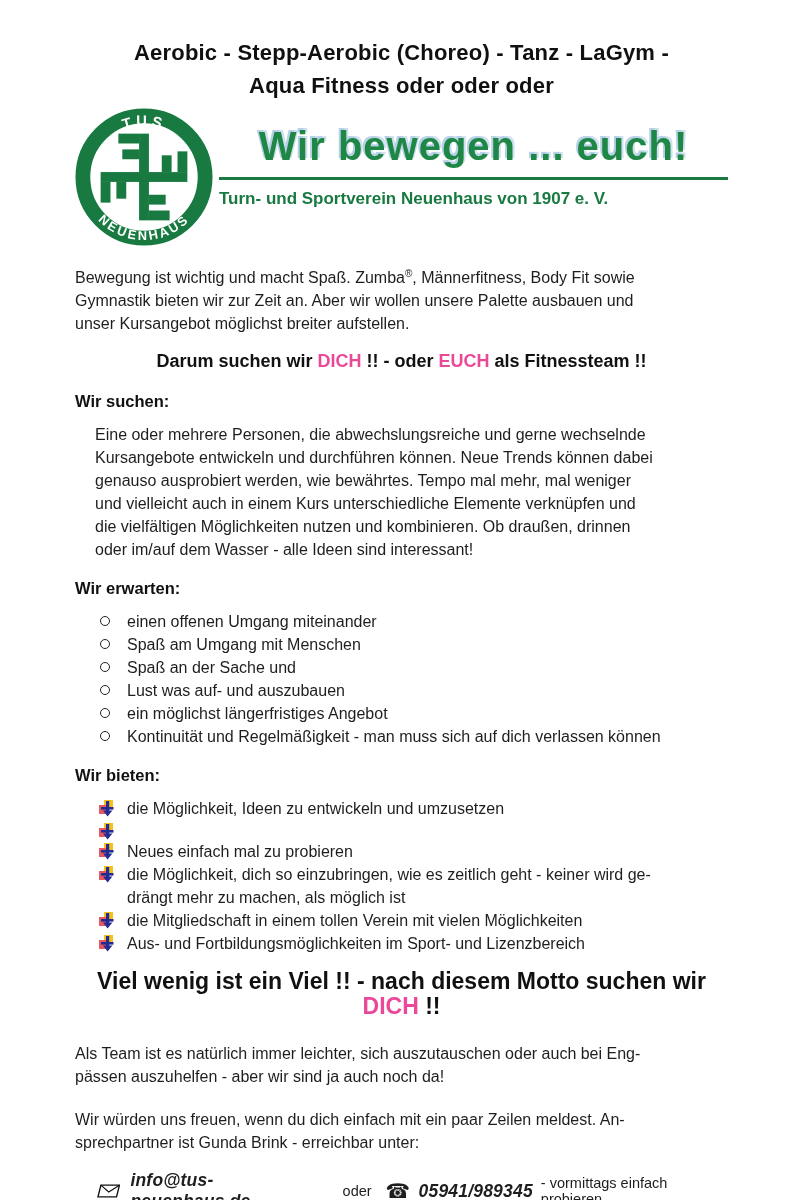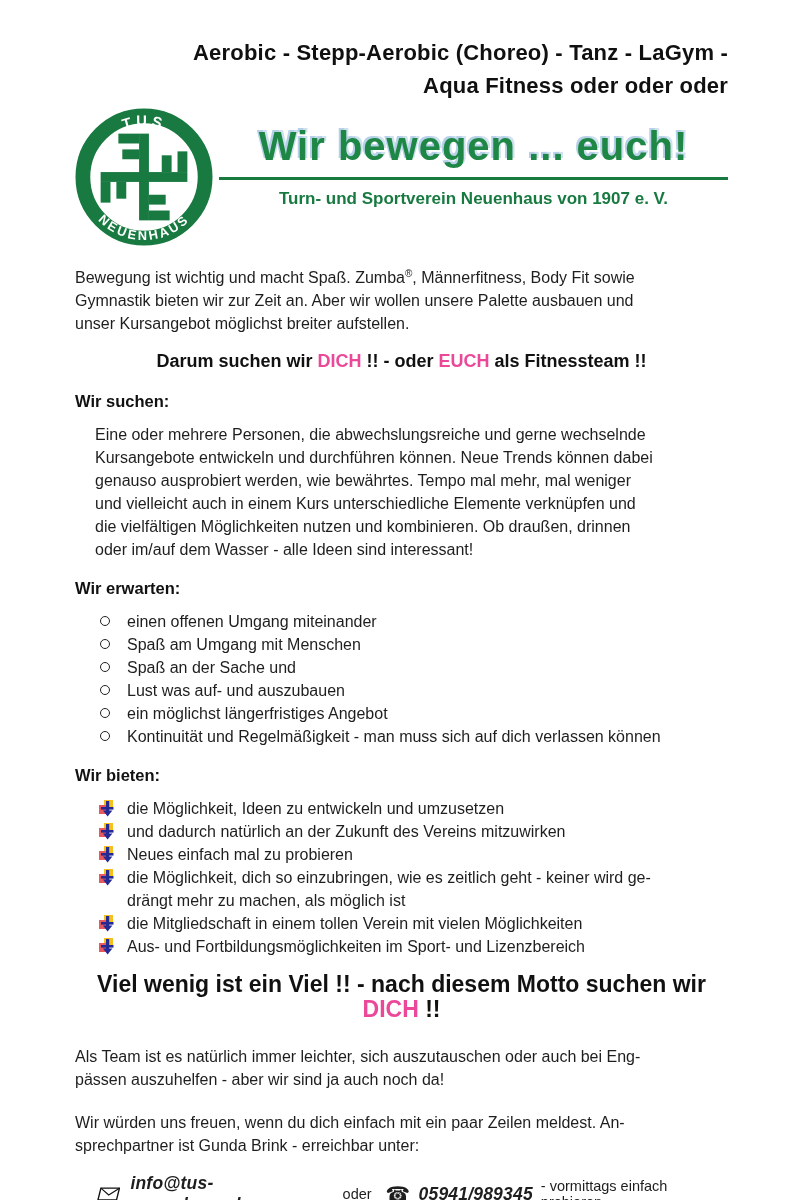--- a/index.html
+++ b/index.html
@@ -8,21 +8,21 @@
     background: #ffffff;
     font-family: "Liberation Sans", sans-serif;
     color: #1e1e1e;
     overflow: hidden;
   }
   .page { padding: 36px 72px 0 75px; }
 
   
   .title {
     margin: 0;
-    text-align: right;
+    text-align: center;
     font-size: 22px;
     line-height: 33px;
     font-weight: 700;
     color: #101010;
     letter-spacing: 0.2px;
   }
 
   
   .brand-row { display: flex; align-items: flex-start; margin-top: 6px; }
   .logo { width: 138px; height: 138px; flex: none; }
@@ -35,21 +35,21 @@
   .slogan-text {
     font-size: 40px;
     font-weight: 700;
     color: #1e8745;
     letter-spacing: 1px;
     white-space: nowrap;
     text-shadow: -2px -2px 0 #b5d0e7, 2px -2px 0 #cfe0ef;
   }
   .subtitle {
     margin-top: 9px;
-    text-align: center;
+    text-align: left;
     font-size: 17px;
     font-weight: 700;
     color: #187a41;
   }
 
   
   .para {
     margin: 20px 0 0 0;
     font-size: 16px;
     line-height: 23px;
@@ -225,21 +225,20 @@
     <li>
       <svg class="arrow-icon" width="16" height="17" viewBox="0 0 16 17">
           <rect x="5" y="0" width="9" height="9" fill="#f3c01d"></rect>
           <rect x="0" y="5" width="7" height="9" fill="#e8595f"></rect>
           <g fill="#232a93">
             <rect x="7" y="1" width="3.2" height="10"></rect>
             <rect x="2" y="7" width="12.5" height="2.6"></rect>
             <polygon points="4,10.5 13.4,10.5 8.6,16.5"></polygon>
           </g>
         </svg>
-      <span class="item-text">und dadurch natürlich an der Zukunft des Vereins mitzuwirken</span>
       </li>
     <li>
       <svg class="arrow-icon" width="16" height="17" viewBox="0 0 16 17">
           <rect x="5" y="0" width="9" height="9" fill="#f3c01d"></rect>
           <rect x="0" y="5" width="7" height="9" fill="#e8595f"></rect>
           <g fill="#232a93">
             <rect x="7" y="1" width="3.2" height="10"></rect>
             <rect x="2" y="7" width="12.5" height="2.6"></rect>
             <polygon points="4,10.5 13.4,10.5 8.6,16.5"></polygon>
           </g>

